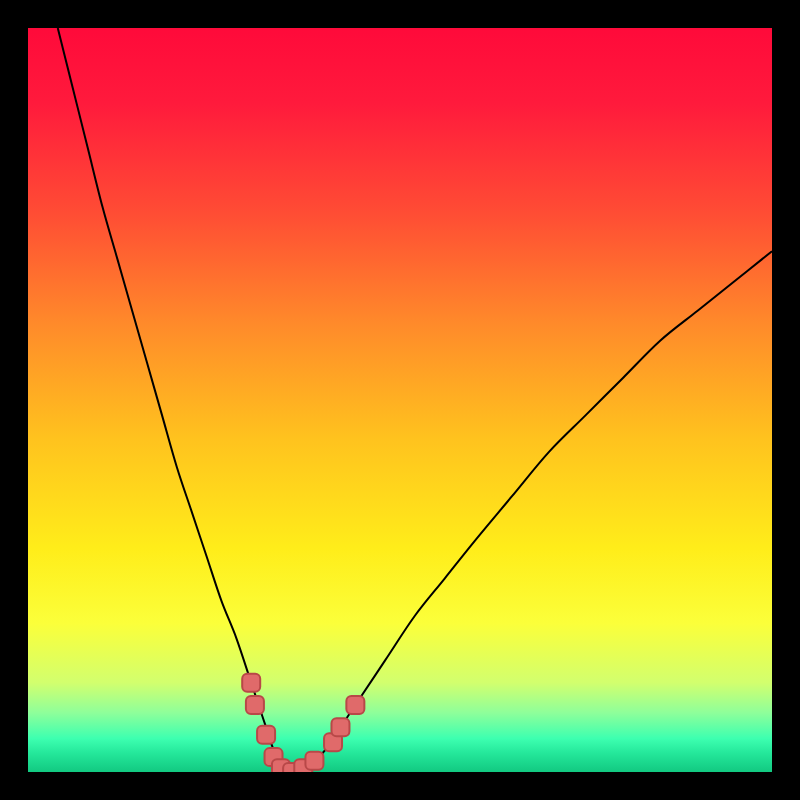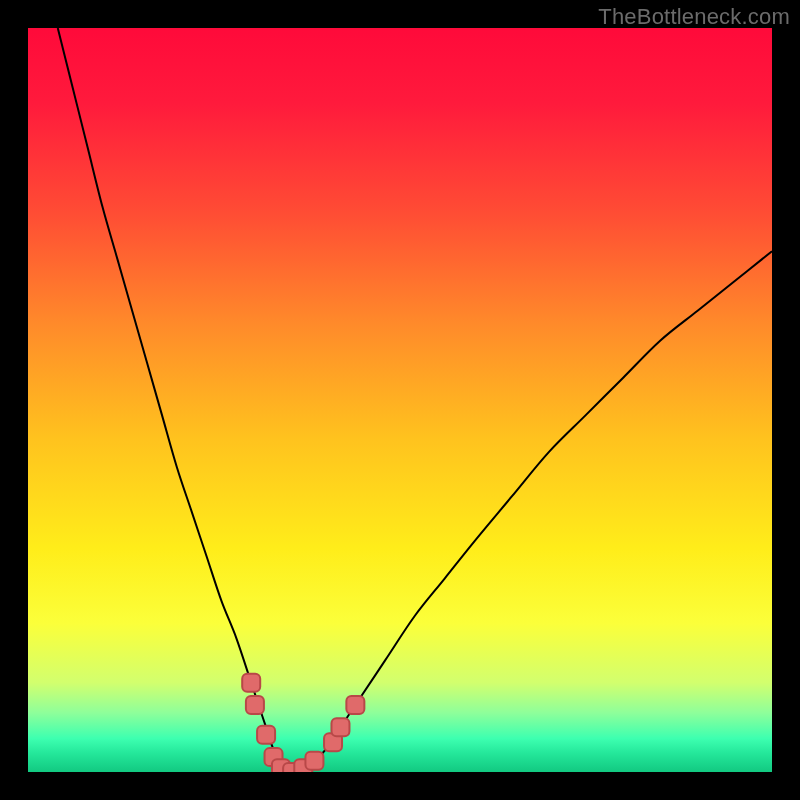--- a/index.html
+++ b/index.html
@@ -34,21 +34,20 @@
     top: 28px;
     width: 744px;
     height: 744px;
   }
   svg { display: block; }
 </style>
 </head>
 <body>
 
 <div class="frame">
-  <div class="watermark">TheBottleneck.com</div>
 
   <div class="plot-wrap">
     <svg id="plot-svg" width="744" height="744" viewBox="0 0 744 744">
       <defs>
         <linearGradient id="bg-grad" x1="0" y1="0" x2="0" y2="1">
             <stop offset="0.00%" stop-color="#ff0a3a"></stop>
             <stop offset="10.00%" stop-color="#ff1a3c"></stop>
             <stop offset="25.00%" stop-color="#ff4d34"></stop>
             <stop offset="40.00%" stop-color="#ff8b2a"></stop>
             <stop offset="55.00%" stop-color="#ffc21e"></stop>

